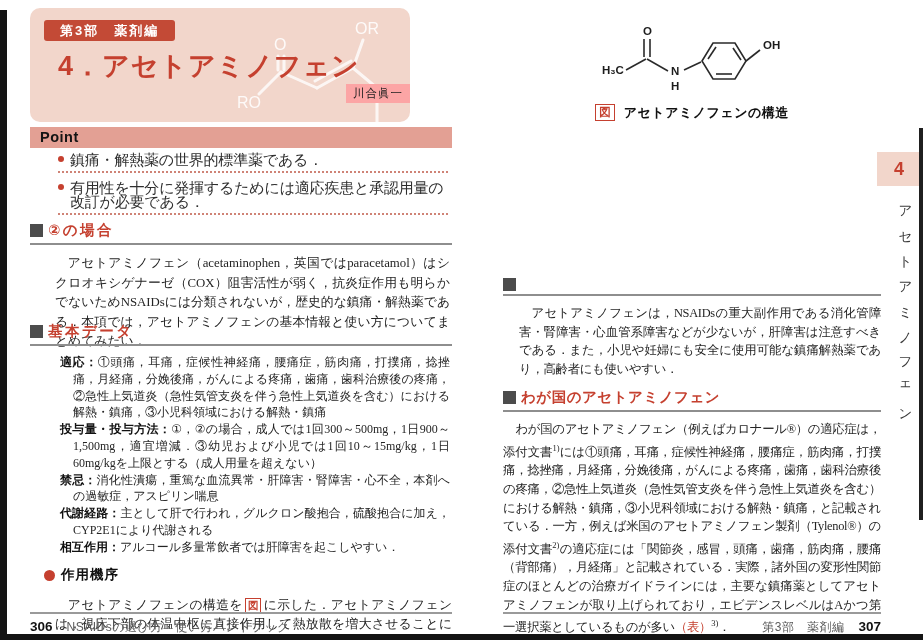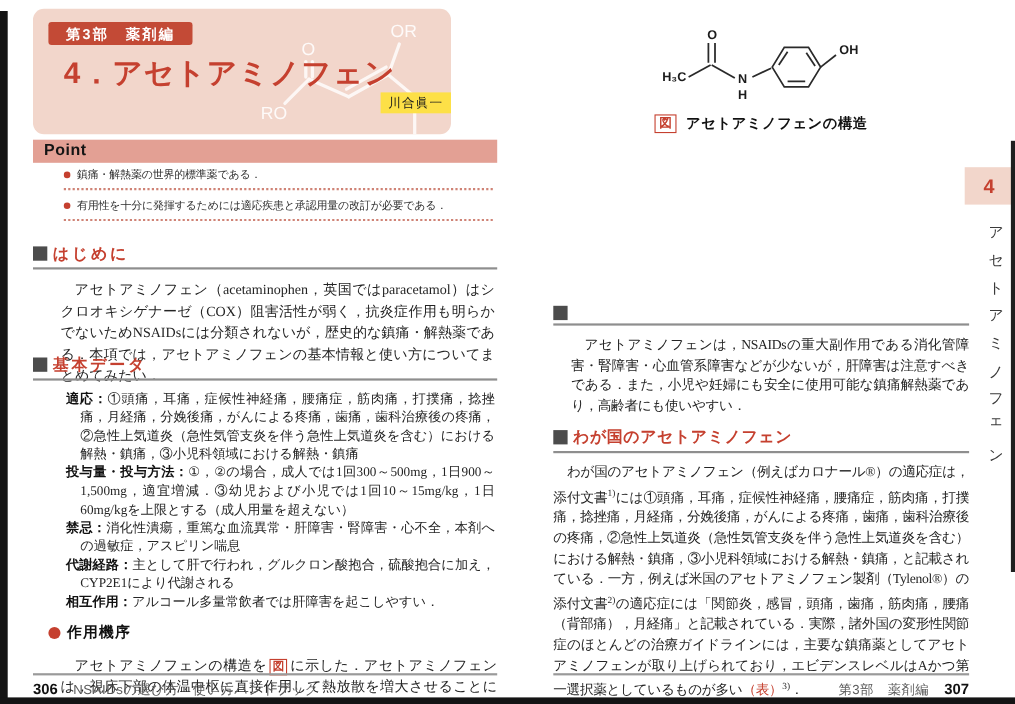--- a/index.html
+++ b/index.html
@@ -10,26 +10,26 @@
   .edge-left{position:absolute;left:0;top:10px;width:7px;height:630px;background:#141414;}
   .edge-bottom{position:absolute;left:0;top:634px;width:923px;height:6px;background:#141414;}
   .edge-right{position:absolute;left:919px;top:128px;width:4px;height:392px;background:#1f1f1f;}
 
   
   .chapter-header{position:absolute;left:30px;top:8px;width:380px;height:114px;background:#f2d6cb;border-radius:10px;}
   .chapter-badge{position:absolute;left:14px;top:12px;background:#c34a36;color:#fff;font-weight:bold;
                  font-size:13px;line-height:19px;padding:1px 16px;border-radius:3px;letter-spacing:2px;}
   .chapter-title{position:absolute;left:28px;top:40px;font-size:27px;font-weight:bold;color:#c5402f;letter-spacing:1px;white-space:nowrap;}
   .header-art{position:absolute;right:0;top:0;width:185px;height:114px;}
-  .author-box{position:absolute;left:316px;top:76px;background:#fde047;padding:2px 7px;font-size:11.5px;color:#1c1c1c;letter-spacing:1px;}
+  .author-box{position:absolute;left:316px;top:76px;background:#fca5a5;padding:2px 7px;font-size:11.5px;color:#1c1c1c;letter-spacing:1px;}
 
   .point-bar{position:absolute;left:30px;top:127px;width:422px;height:21px;box-sizing:border-box;
              background:#e3a094;color:#141414;font-weight:bold;font-size:14.5px;line-height:21px;padding-left:10px;letter-spacing:.5px;}
   .point-list{position:absolute;left:58px;top:153px;width:390px;}
-  .point-item{position:relative;font-size:10px;letter-spacing:-.2px;color:#2e2e2e;
+  .point-item{position:relative;font-size:15px;letter-spacing:-.2px;color:#2e2e2e;
               border-bottom:2px dotted #cf8376;padding:0 0 4px 12px;margin-bottom:8px;line-height:14px;}
   .point-dot{position:absolute;left:0;top:3px;width:6px;height:6px;border-radius:50%;background:#c5402f;}
 
   .section{position:absolute;width:422px;}
   .sec-head{display:flex;align-items:center;gap:5px;}
   .sq{width:13px;height:13px;background:#4c4c4c;flex:0 0 auto;}
   .sec-title{color:#c5402f;font-weight:bold;font-size:14.5px;white-space:nowrap;}
   .ls-wide{letter-spacing:2.5px;}
   .ls-narrow{letter-spacing:.5px;}
   .sec-rule{height:2px;background:#8e8e8e;margin-top:3px;}
@@ -115,21 +115,21 @@
     </div>
     <div class="point-item">
       <span class="point-dot"></span>
       <span>有用性を十分に発揮するためには適応疾患と承認用量の改訂が必要である．</span>
     </div>
   </div>
 
   <div class="section" style="left:30px;top:221px;">
     <div class="sec-head">
       <span class="sq"></span>
-      <span class="sec-title ls-wide">はじめに</span>
+      <span class="sec-title ls-wide">②の場合</span>
     </div>
     <div class="sec-rule"></div>
     <p class="body-para intro-para" style="margin-top:9px;">アセトアミノフェン（acetaminophen，英国ではparacetamol）はシクロオキシゲナーゼ（COX）阻害活性が弱く，抗炎症作用も明らかでないためNSAIDsには分類されないが，歴史的な鎮痛・解熱薬である．本項では，アセトアミノフェンの基本情報と使い方についてまとめてみたい．</p>
   </div>
 
   <div class="section" style="left:30px;top:322px;">
     <div class="sec-head">
       <span class="sq"></span>
       <span class="sec-title ls-wide">基本データ</span>
     </div>

